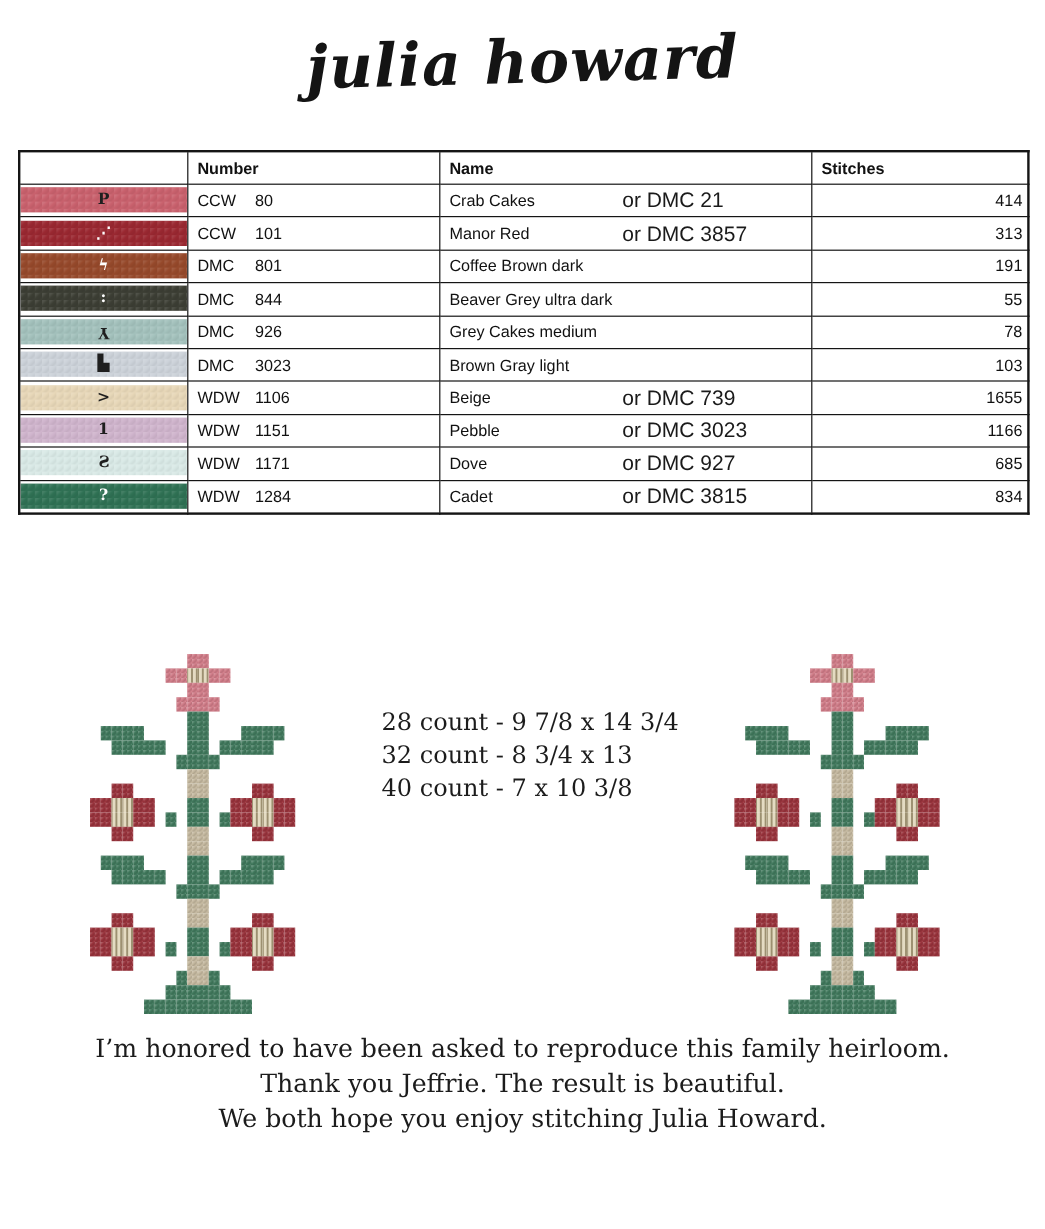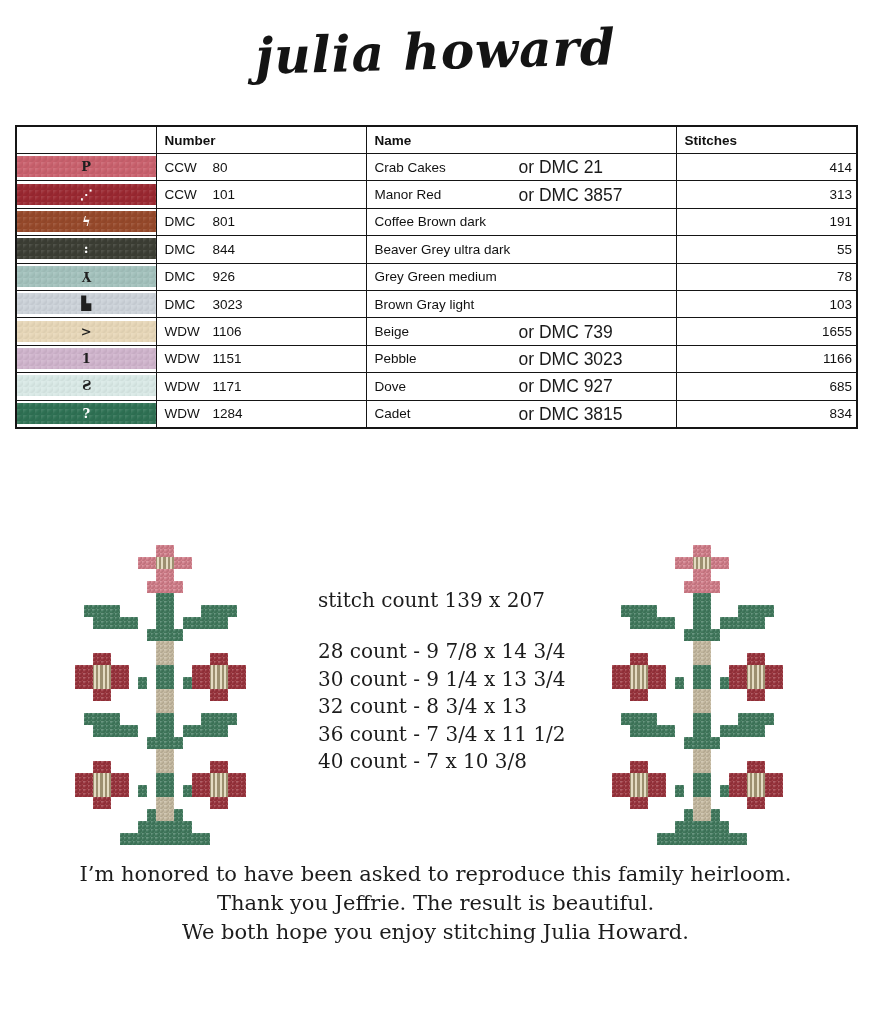--- a/index.html
+++ b/index.html
@@ -141,21 +141,21 @@
           <td class="name-cell"><span>Beaver Grey ultra dark</span></td>
           <td class="st-cell">55</td>
         </tr>
         <tr>
           <td class="sym-cell">
             <div class="swatch" style="background-color: rgb(163, 193, 188);">
               <span class="sym-glyph t-rot" style="color: rgb(31, 31, 31);">Y</span>
             </div>
           </td>
           <td><span class="brand">DMC</span><span>926</span></td>
-          <td class="name-cell"><span>Grey Green medium</span></td>
+          <td class="name-cell"><span>Grey Cakes medium</span></td>
           <td class="st-cell">78</td>
         </tr>
         <tr>
           <td class="sym-cell">
             <div class="swatch" style="background-color: rgb(204, 210, 217);">
               <span class="sym-glyph" style="color: rgb(31, 31, 31);">▙</span>
             </div>
           </td>
           <td><span class="brand">DMC</span><span>3023</span></td>
           <td class="name-cell"><span>Brown Gray light</span></td>
@@ -1154,26 +1154,23 @@
       <div class="cell fill" style="background-color: rgb(65, 121, 93);"></div>
       <div class="cell fill" style="background-color: rgb(65, 121, 93);"></div>
       <div class="cell fill" style="background-color: rgb(65, 121, 93);"></div>
       <div class="cell"></div>
       <div class="cell"></div>
       <div class="cell"></div>
       <div class="cell"></div>
     </div>
 
   <div class="counts">
-    <div class="heading">stitch count 139 x 207</div>
     <div class="count-lines">
         <div>28 count - 9 7/8 x 14 3/4</div>
-        <div>30 count - 9 1/4 x 13 3/4</div>
         <div>32 count - 8 3/4 x 13</div>
-        <div>36 count - 7 3/4 x 11 1/2</div>
         <div>40 count - 7 x 10 3/8</div>
       </div>
   </div>
 
   <div class="closing">
     <div>I’m honored to have been asked to reproduce this family heirloom.</div>
     <div>Thank you Jeffrie. The result is beautiful.</div>
     <div>We both hope you enjoy stitching Julia Howard.</div>
   </div>
 

